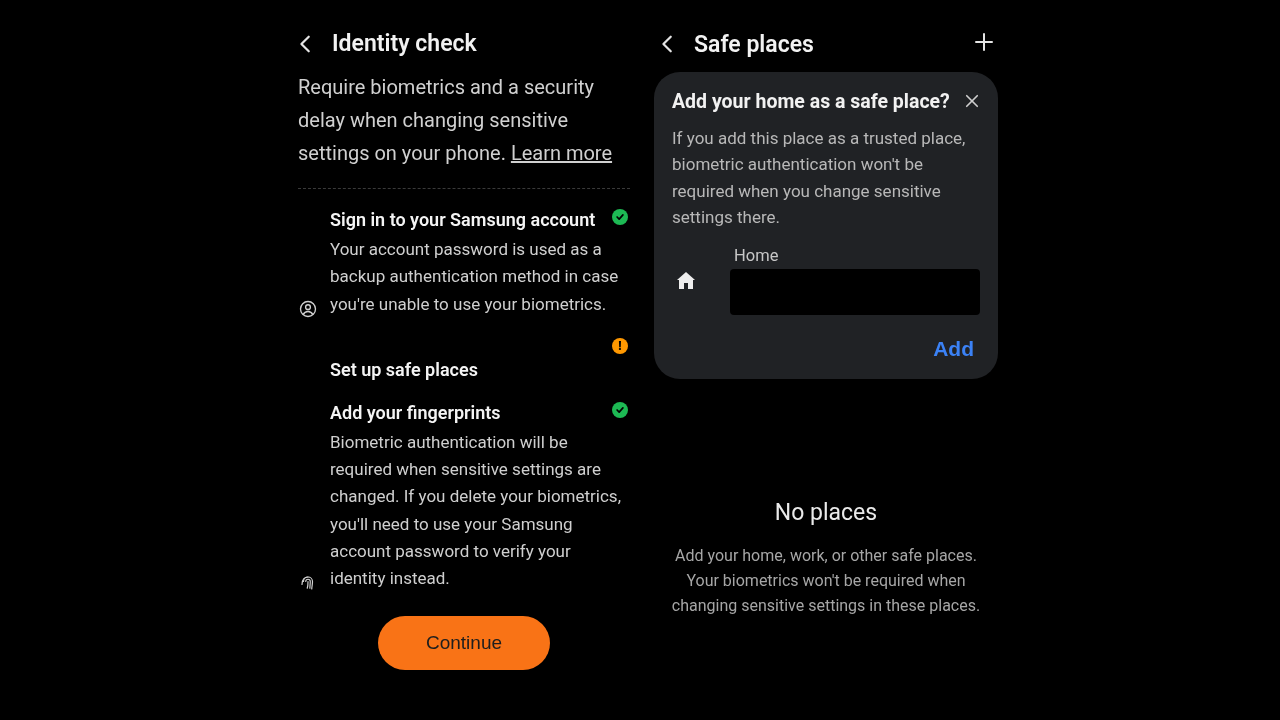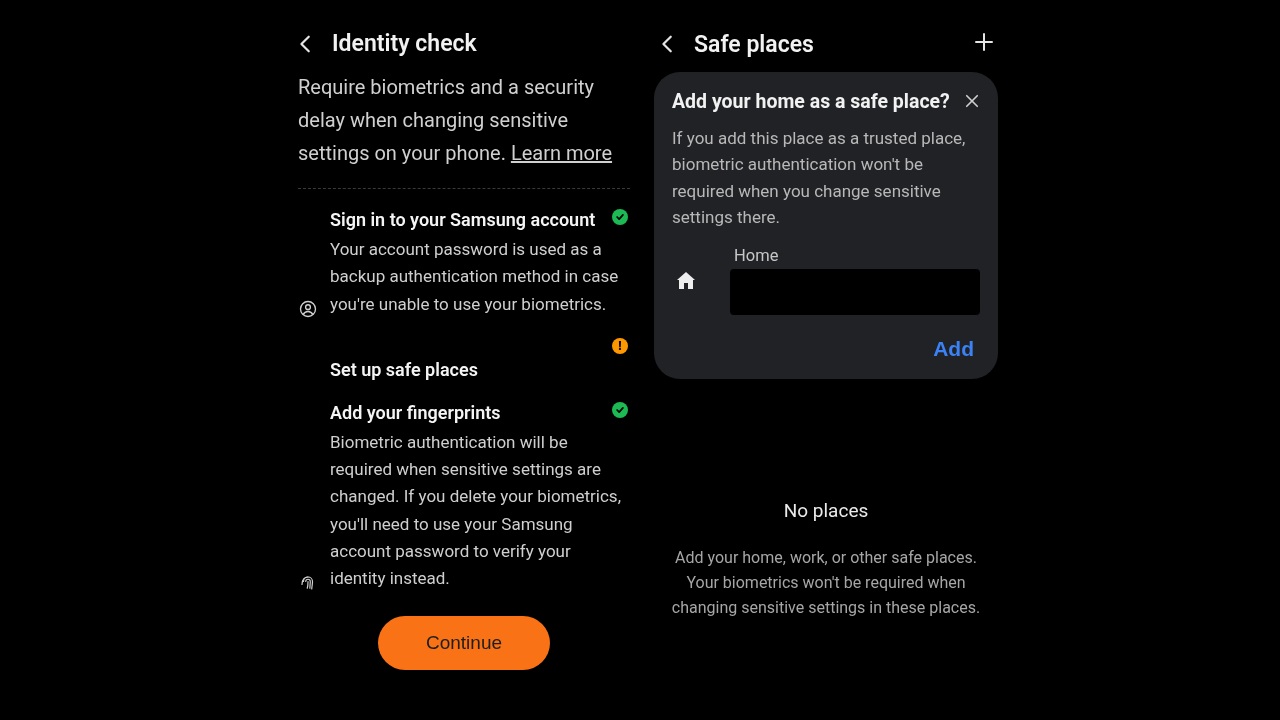--- a/index.html
+++ b/index.html
@@ -180,23 +180,23 @@
     font-size: 21px;
     font-weight: 700;
     padding: 4px 6px;
   }
   .empty {
     text-align: center;
     margin-top: 120px;
     padding: 0 14px;
   }
   .empty-title {
-    font-size: 19px;
+    font-size: 23px;
     color: #eaeaea;
-    margin-bottom: 24px;
+    margin-bottom: 18px;
   }
   .empty-text {
     font-size: 16px;
     line-height: 1.55;
     color: #a6a6a6;
   }
 </style>
 </head>
 <body>
 

